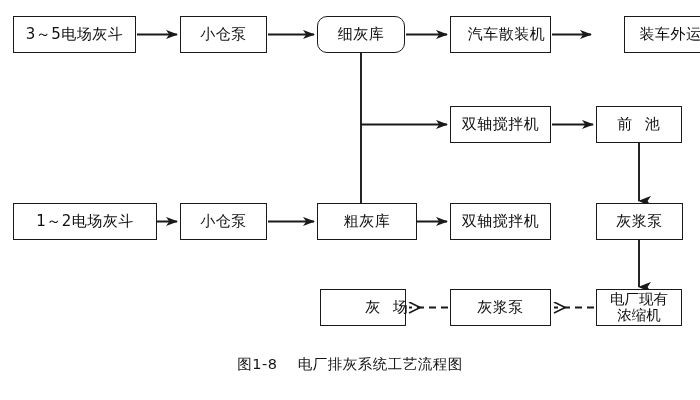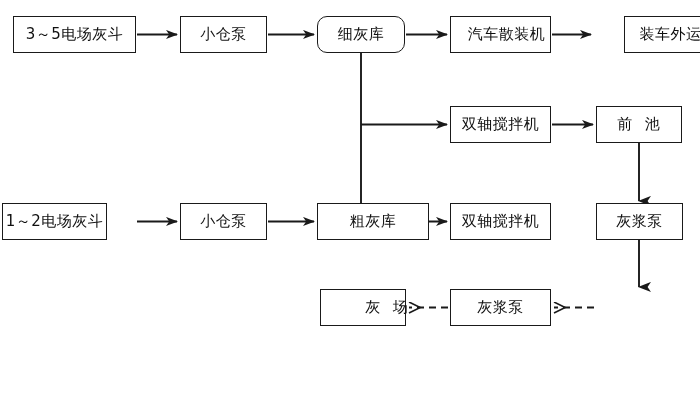--- a/index.html
+++ b/index.html
@@ -102,23 +102,26 @@
 
   <div class="node" style="left:13px;top:16px;width:123px;height:37px;">3～5电场灰斗</div>
   <div class="node" style="left:180px;top:16px;width:87px;height:37px;">小仓泵</div>
   <div class="node" style="left:317px;top:16px;width:88px;height:37px;border-radius:10px;">细灰库</div>
   <div class="node" style="left:450px;top:16px;width:101px;height:37px;padding-left:12px;">汽车散装机</div>
   <div class="node" style="left:624px;top:16px;width:93px;height:37px;text-align:right;">装车外运</div>
 
   <div class="node" style="left:450px;top:106px;width:101px;height:37px;">双轴搅拌机</div>
   <div class="node wide-gap" style="left:596px;top:106px;width:86px;height:37px;">前  池</div>
 
-  <div class="node" style="left:2px;top:203px;width:105px;height:37px;">1～2电场灰斗</div>
+  <div class="node" style="left:13px;top:203px;width:144px;height:37px;">1～2电场灰斗</div>
   <div class="node" style="left:180px;top:203px;width:87px;height:37px;">小仓泵</div>
-  <div class="node" style="left:317px;top:203px;width:112px;height:37px;">粗灰库</div>
+  <div class="node" style="left:317px;top:203px;width:100px;height:37px;">粗灰库</div>
   <div class="node" style="left:450px;top:203px;width:101px;height:37px;">双轴搅拌机</div>
   <div class="node" style="left:596px;top:203px;width:87px;height:37px;">灰浆泵</div>
 
   <div class="node wide-gap" style="left:320px;top:289px;width:86px;height:37px;padding-left:48px;">灰  场</div>
   <div class="node" style="left:450px;top:289px;width:101px;height:37px;">灰浆泵</div>
+  <div class="node two-line" style="left:596px;top:289px;width:86px;height:37px;">电厂现有
+浓缩机</div>
 
+  <div id="caption">图1-8    电厂排灰系统工艺流程图</div>
 
 </div>
 
 </body></html>

